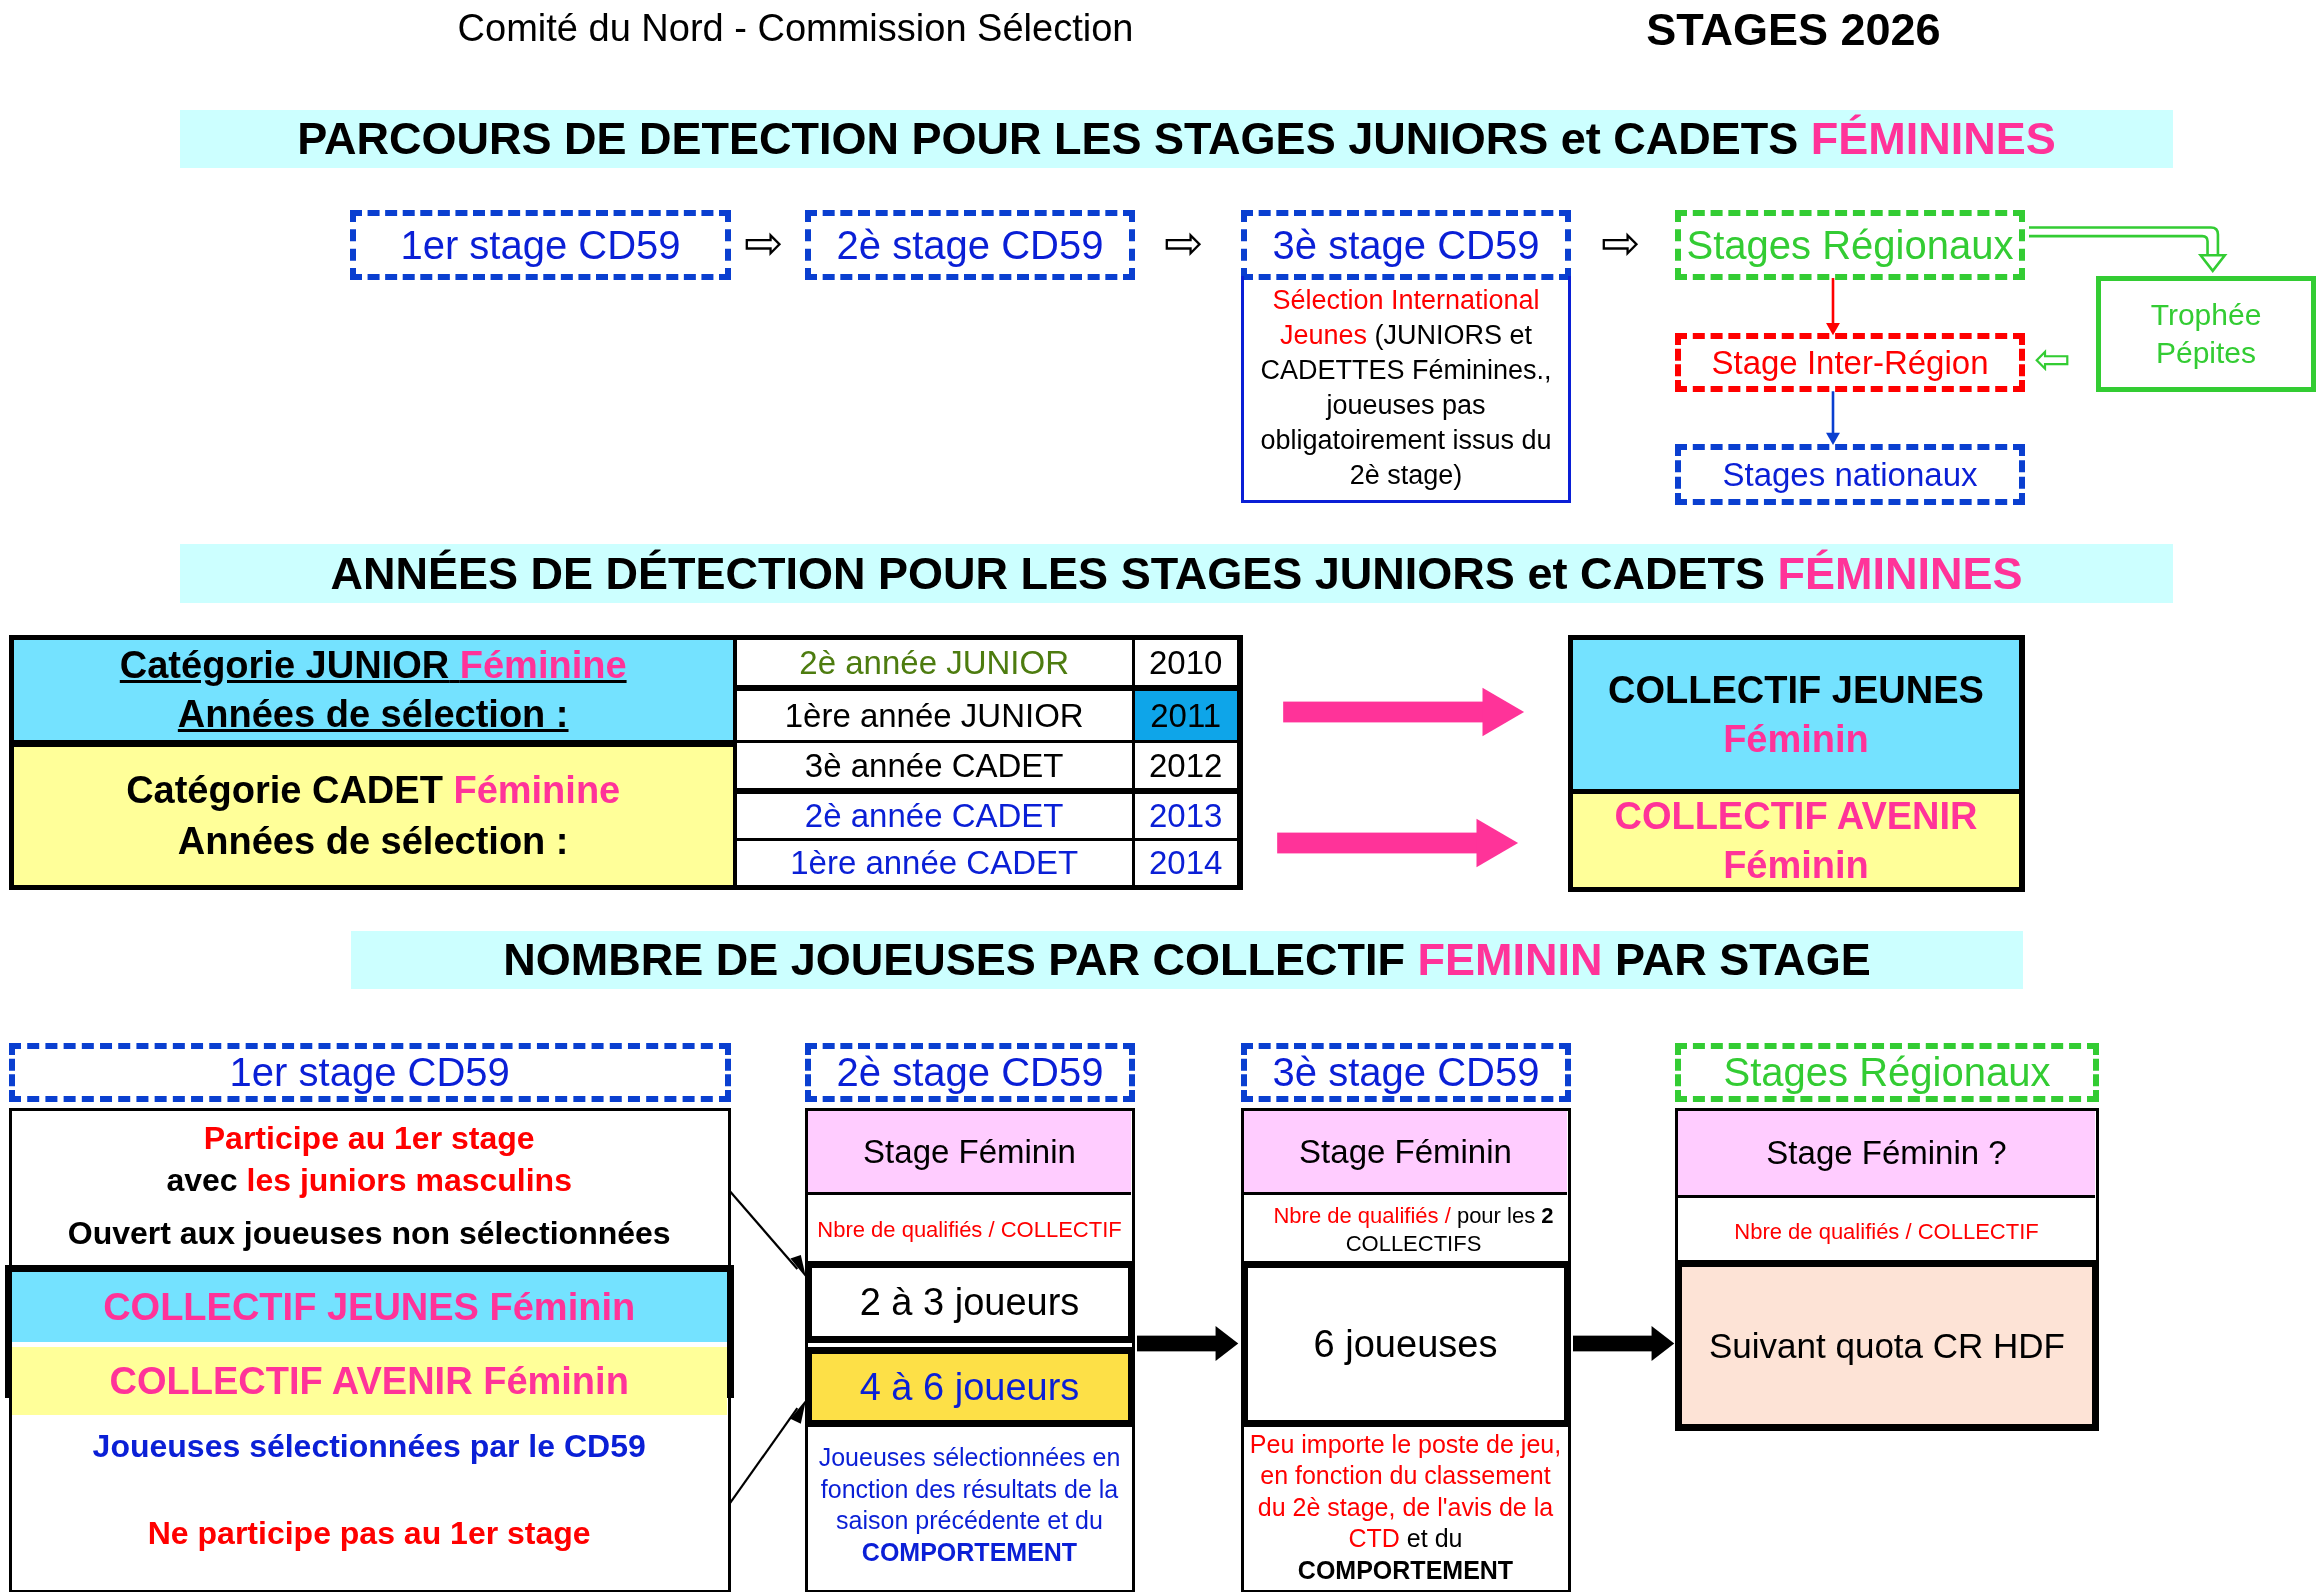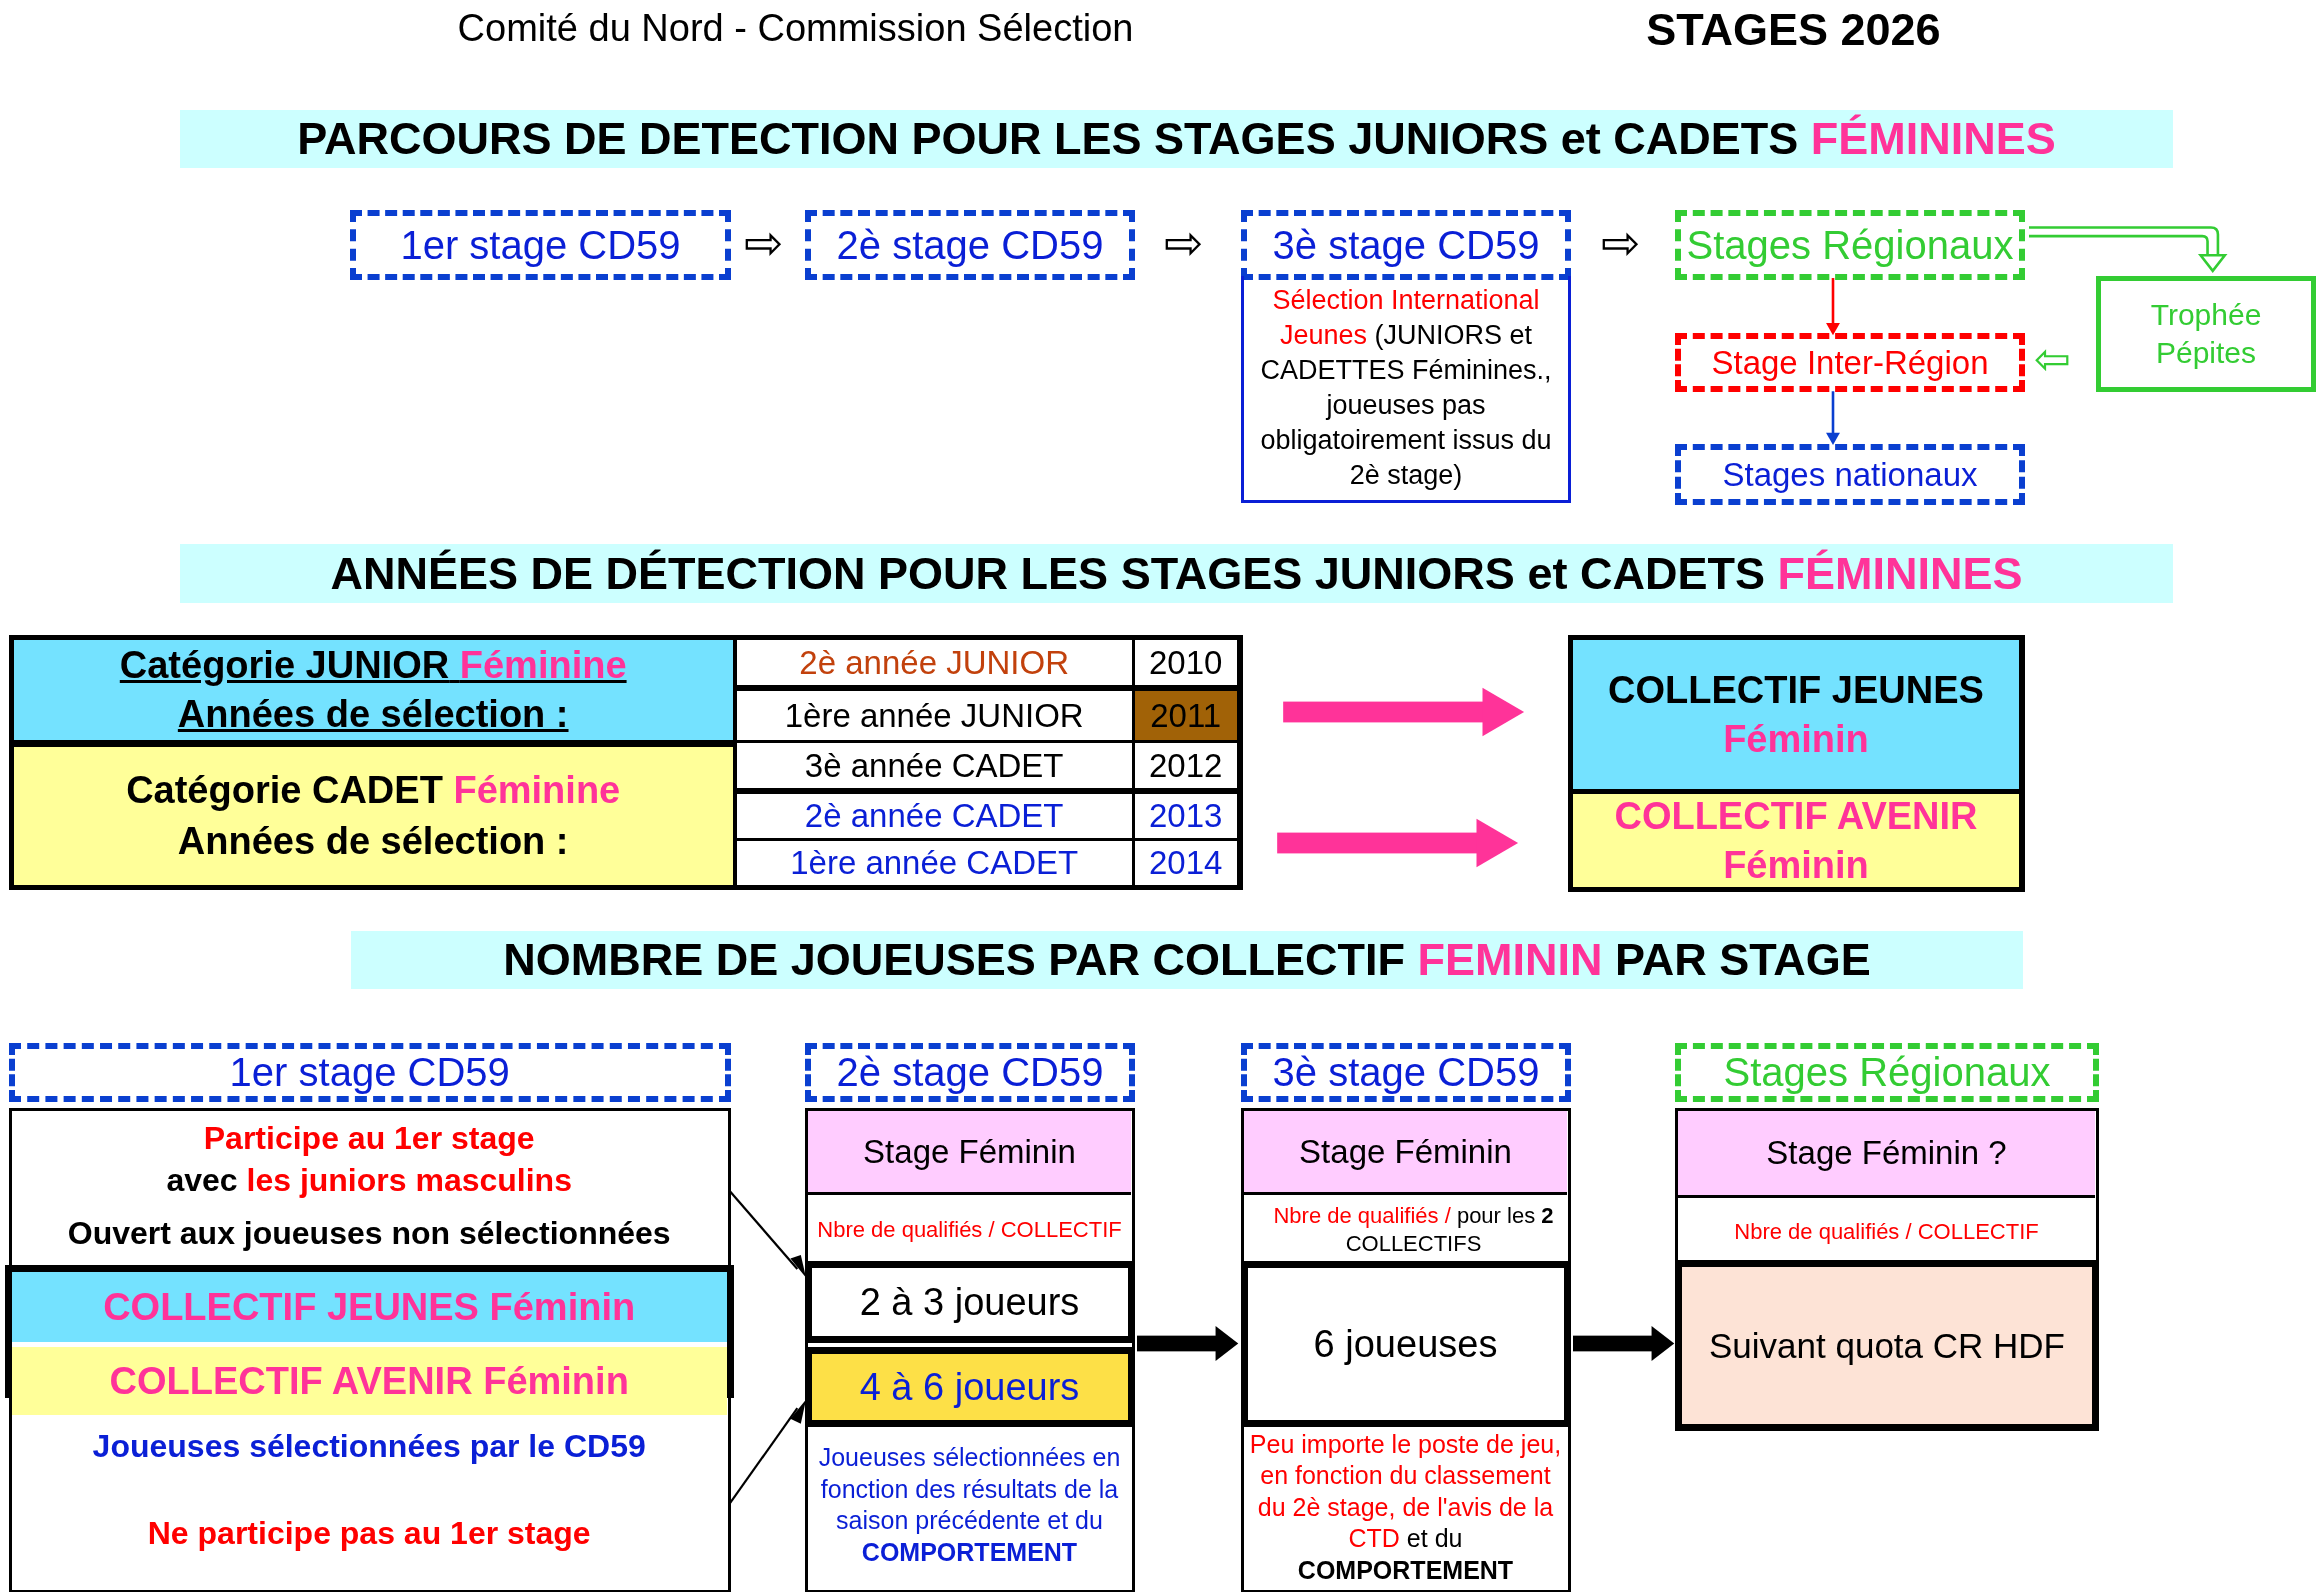--- a/index.html
+++ b/index.html
@@ -83,24 +83,24 @@
 <div class="abs" style="left:8.7px;top:635px;width:1234px;height:255px;border:5.2px solid #000;background:#000;">
   <div class="abs center bold" style="left:0;top:0;width:719px;height:100px;background:#74e2ff;font-size:38px;line-height:49px;text-decoration:underline;">
     <div><span>Catégorie JUNIOR</span> <span class="pink">Féminine</span></div>
     <div>Années de sélection :</div>
   </div>
   <div class="abs center bold" style="left:0;top:107px;width:719px;height:138px;background:#ffff99;font-size:38px;line-height:51px;">
     <div><span>Catégorie CADET</span> <span class="pink">Féminine</span></div>
     <div>Années de sélection :</div>
   </div>
 
-  <div class="abs cell" style="left:723px;top:0;width:395px;height:45px;background:#fff;font-size:33px;color:#c2410c;">2è année JUNIOR</div>
+  <div class="abs cell" style="left:723px;top:0;width:395px;height:45px;background:#fff;font-size:33px;color:#4d7c0f;">2è année JUNIOR</div>
   <div class="abs cell" style="left:1121px;top:0;width:102px;height:45px;background:#fff;font-size:33px;color:#000;">2010</div>
   <div class="abs cell" style="left:723px;top:51px;width:395px;height:49px;background:#fff;font-size:33px;color:#000;">1ère année JUNIOR</div>
-  <div class="abs cell" style="left:1121px;top:51px;width:102px;height:49px;background:#a16207;font-size:33px;color:#000;">2011</div>
+  <div class="abs cell" style="left:1121px;top:51px;width:102px;height:49px;background:#0ea5e9;font-size:33px;color:#000;">2011</div>
   <div class="abs cell" style="left:723px;top:103px;width:395px;height:45px;background:#fff;font-size:33px;color:#000;">3è année CADET</div>
   <div class="abs cell" style="left:1121px;top:103px;width:102px;height:45px;background:#fff;font-size:33px;color:#000;">2012</div>
   <div class="abs cell" style="left:723px;top:154px;width:395px;height:44px;background:#fff;font-size:33px;color:#0a1fd6;">2è année CADET</div>
   <div class="abs cell" style="left:1121px;top:154px;width:102px;height:44px;background:#fff;font-size:33px;color:#0a1fd6;">2013</div>
   <div class="abs cell" style="left:723px;top:201px;width:395px;height:44px;background:#fff;font-size:33px;color:#0a1fd6;">1ère année CADET</div>
   <div class="abs cell" style="left:1121px;top:201px;width:102px;height:44px;background:#fff;font-size:33px;color:#0a1fd6;">2014</div>
 </div>
 
 <svg class="abs" style="left:1282px;top:686px;" width="245" height="52" viewBox="0 0 280 60">
     <rect x="0" y="18" width="232" height="24" fill="#ff3399"></rect>

